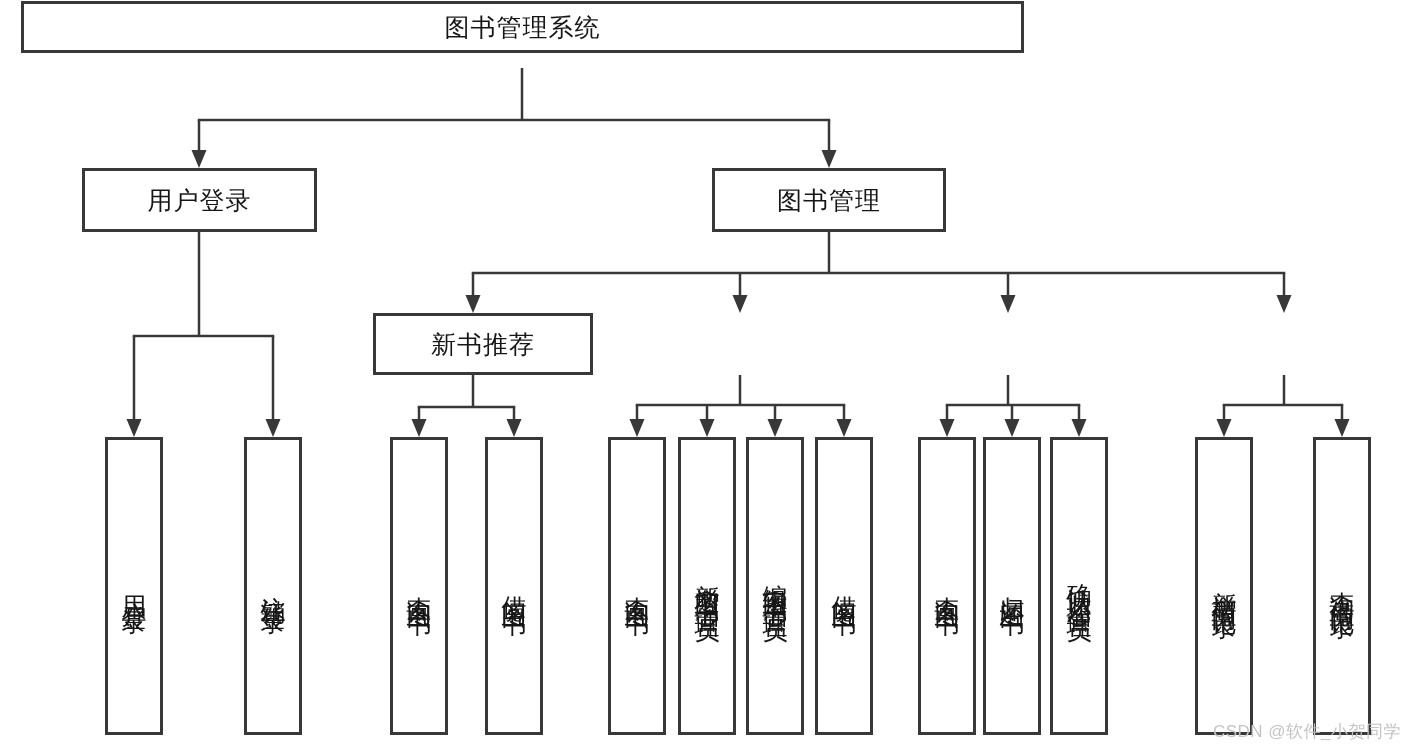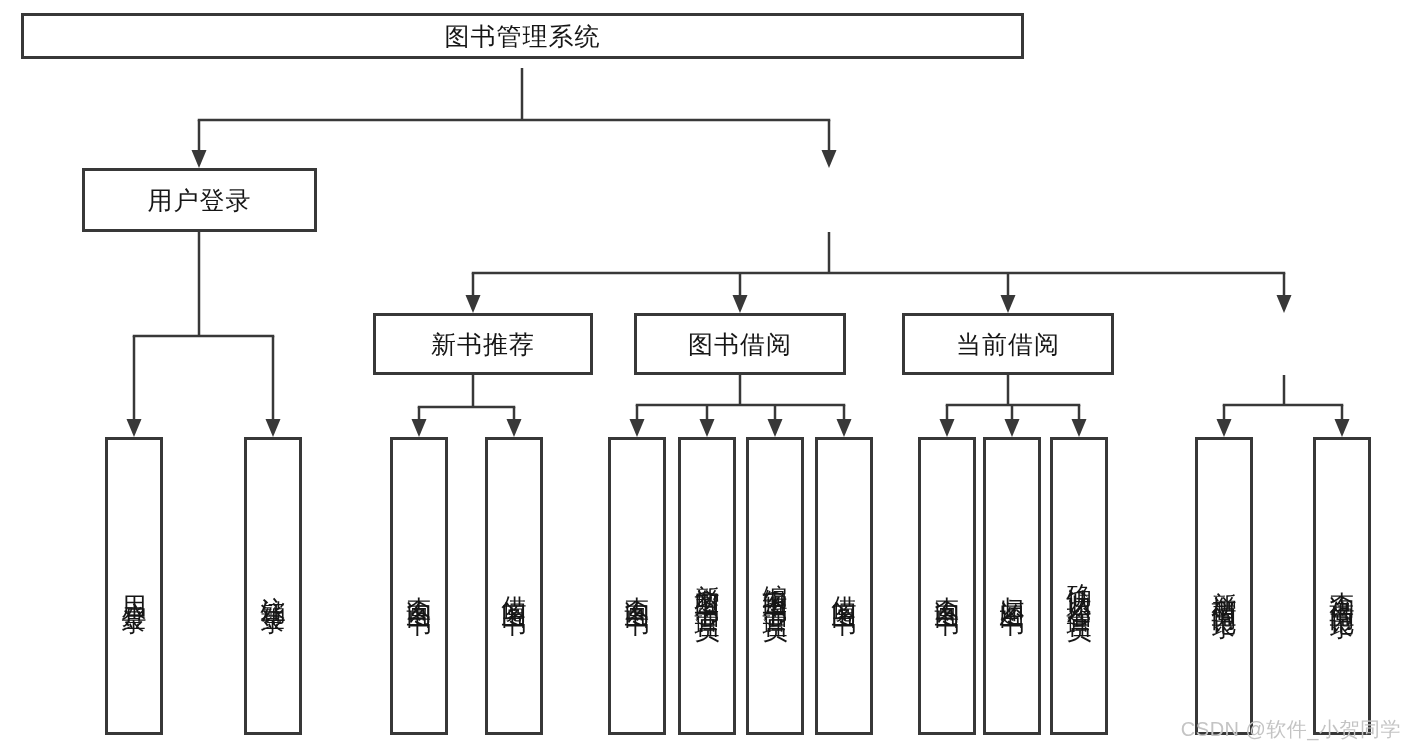--- a/index.html
+++ b/index.html
@@ -35,21 +35,21 @@
     writing-mode:vertical-rl;
     text-orientation:mixed;
     letter-spacing:5px;
     line-height:1;
     font-size:25px;
   }
   .watermark{
     position:absolute;z-index:3;
     right:4px;bottom:4px;
     color:var(--wm);
-    font-size:20px;
+    font-size:17px;
     letter-spacing:0.5px;
     white-space:nowrap;
     pointer-events:none;
   }
 </style>
 </head>
 <body>
 
 <div class="stage">
 
@@ -101,36 +101,33 @@
       <line x1="1079" y1="405" x2="1079" y2="423" stroke="#383838" stroke-width="2.5"></line>
       <polygon points="1071.5,419 1086.5,419 1079,437" fill="#383838"></polygon>
       <line x1="1284" y1="375" x2="1284" y2="405" stroke="#383838" stroke-width="2.5"></line>
       <line x1="1222.75" y1="405" x2="1343.25" y2="405" stroke="#383838" stroke-width="2.5"></line>
       <line x1="1224" y1="405" x2="1224" y2="423" stroke="#383838" stroke-width="2.5"></line>
       <polygon points="1216.5,419 1231.5,419 1224,437" fill="#383838"></polygon>
       <line x1="1342" y1="405" x2="1342" y2="423" stroke="#383838" stroke-width="2.5"></line>
       <polygon points="1334.5,419 1349.5,419 1342,437" fill="#383838"></polygon>
     </svg>
 
-  <div class="node" style="left:21px;top:13px;width:1003px;height:46px">
+  <div class="node" style="left:21px;top:1px;width:1003px;height:52px">
     <span>图书管理系统</span>
   </div>
 
   <div class="node" style="left:82px;top:168px;width:235px;height:64px">
     <span>用户登录</span>
   </div>
+  <div class="node" style="left:712px;top:168px;width:234px;height:64px">
+    <span>图书管理</span>
+  </div>
 
   <div class="node" style="left:373px;top:313px;width:220px;height:62px">
     <span>新书推荐</span>
-  </div>
-  <div class="node" style="left:634px;top:313px;width:212px;height:62px">
-    <span>图书借阅</span>
-  </div>
-  <div class="node" style="left:902px;top:313px;width:212px;height:62px">
-    <span>当前借阅</span>
   </div>
 
   <div class="node leaf" style="left:105px;top:437px;width:58px;height:298px">
     <span>用户登录</span>
   </div>
   <div class="node leaf" style="left:244px;top:437px;width:58px;height:298px">
     <span>注销登录</span>
   </div>
   <div class="node leaf" style="left:390px;top:437px;width:58px;height:298px">
     <span>查询图书</span>

